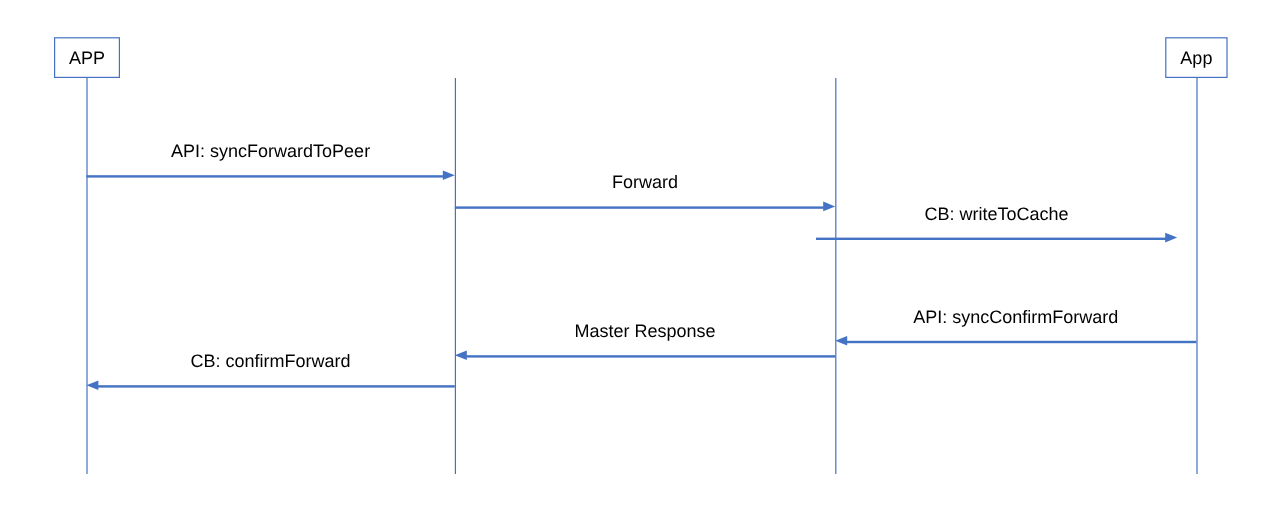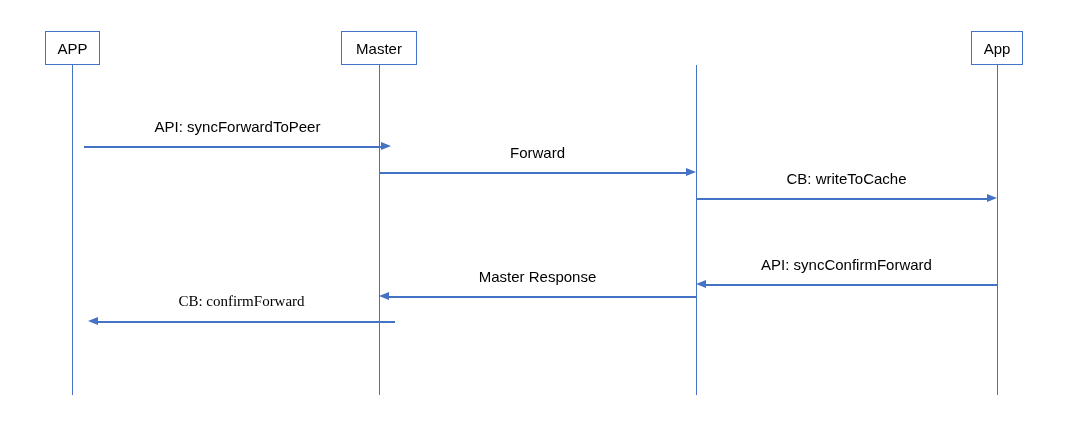--- a/index.html
+++ b/index.html
@@ -85,61 +85,58 @@
   }
 </style>
 </head>
 <body>
 
 <div class="diagram">
 
   <div class="actor-box" style="left: 45px; width: 55px;">
     <span>APP</span>
   </div>
-  <div class="actor-box" style="left: 341px; width: 76px;">
-    <span>Master</span>
-  </div>
   <div class="actor-box" style="left: 971px; width: 52px;">
     <span>App</span>
   </div>
 
   <div class="lifeline" style="left: 71.5px;"></div>
   <div class="lifeline" style="left: 378.5px;"></div>
   <div class="lifeline" style="left: 695.8px;"></div>
   <div class="lifeline" style="left: 996.5px;"></div>
 
-  <div class="message dir-right" style="left: 84px; width: 307px; top: 118px;">
+  <div class="message dir-right" style="left: 72px; width: 307px; top: 118px;">
     <div class="msg-label">API: syncForwardToPeer</div>
     <div class="msg-line"></div>
     <div class="arrowhead"></div>
   </div>
 
   <div class="message dir-right" style="left: 379px; width: 317px; top: 144px; padding-left: 40px;">
     <div class="msg-label">Forward</div>
     <div class="msg-line"></div>
     <div class="arrowhead"></div>
   </div>
 
-  <div class="message dir-right" style="left: 696px; width: 301px; top: 170px;">
+  <div class="message dir-right" style="left: 680px; width: 301px; top: 170px;">
     <div class="msg-label">CB: writeToCache</div>
     <div class="msg-line"></div>
     <div class="arrowhead"></div>
   </div>
 
   <div class="message dir-left" style="left: 696px; width: 301px; top: 256px;">
     <div class="msg-label">API: syncConfirmForward</div>
     <div class="msg-line"></div>
     <div class="arrowhead"></div>
   </div>
 
   <div class="message dir-left" style="left: 379px; width: 317px; top: 268px;">
     <div class="msg-label">Master Response</div>
     <div class="msg-line"></div>
     <div class="arrowhead"></div>
   </div>
 
-  <div class="message dir-left" style="left: 88px; width: 307px; top: 293px; font-family: Liberation Serif, serif;">
+  <div class="message dir-left" style="left: 72px; width: 307px; top: 293px;">
     <div class="msg-label">CB: confirmForward</div>
     <div class="msg-line"></div>
     <div class="arrowhead"></div>
   </div>
 
 </div>
 
 </body></html>

